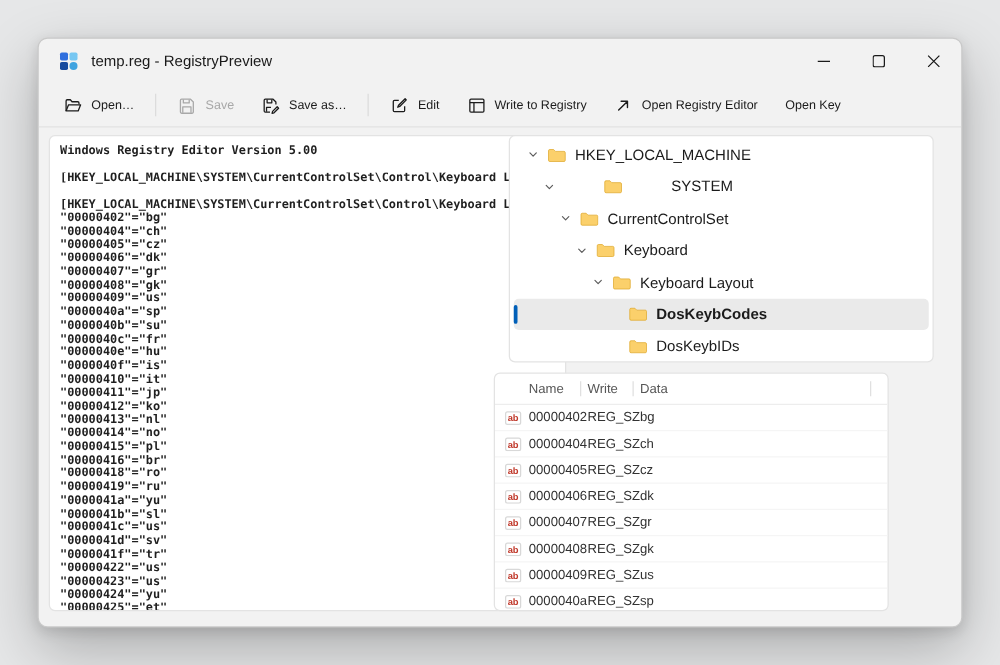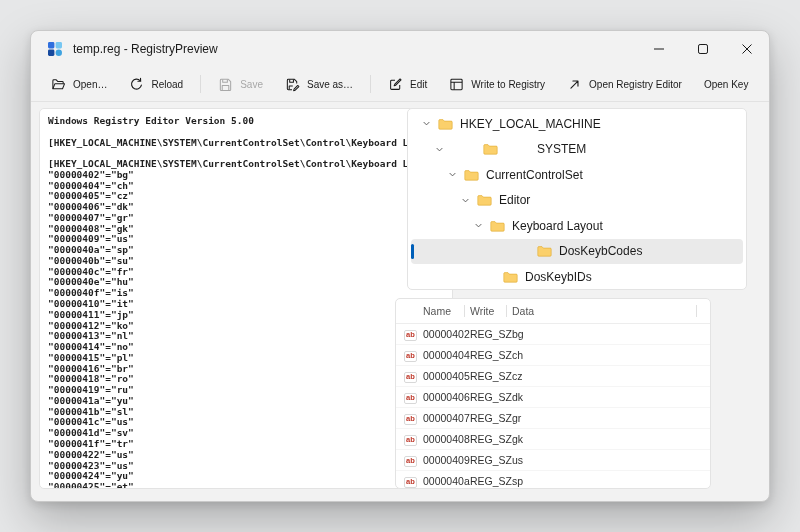--- a/index.html
+++ b/index.html
@@ -111,29 +111,20 @@
   <div class="toolbar">
       <button class="tb-btn">
     <span class="tb-ic">
           <svg viewBox="0 0 16 16" fill="none" stroke="currentColor" stroke-width="1.1" stroke-linejoin="round">
             <path d="M2 12.5V4a1 1 0 0 1 1-1h2.6l1.5 1.7H12a1 1 0 0 1 1 1v1.1"></path>
             <path d="M2 12.5l2.1-5.2h10.3l-2.1 5.2z"></path>
           </svg>
         </span>
     <span>Open…</span>
   </button>
-      <button class="tb-btn">
-    <span class="tb-ic">
-          <svg viewBox="0 0 16 16" fill="none" stroke="currentColor" stroke-width="1.2" stroke-linecap="round">
-            <path d="M13.2 8.7a5.3 5.3 0 1 1-1.4-4.8"></path>
-            <path d="M12.3 1.5l.1 2.9-2.9.1"></path>
-          </svg>
-        </span>
-    <span>Reload</span>
-  </button>
       <div class="tb-sep"></div>
       <button class="tb-btn disabled">
     <span class="tb-ic">
           <svg viewBox="0 0 16 16" fill="none" stroke="currentColor" stroke-width="1.1" stroke-linejoin="round">
             <path d="M2.5 3.5a1 1 0 0 1 1-1h7.6l2.4 2.4v8.6a1 1 0 0 1-1 1h-9a1 1 0 0 1-1-1z"></path>
             <path d="M5 2.7v3h5v-3M4.5 14V9h7v5"></path>
           </svg>
         </span>
     <span>Save</span>
   </button>
@@ -236,37 +227,37 @@
     <span class="chevron">
               <svg viewBox="0 0 16 16" fill="none" stroke="currentColor" stroke-width="1.4" stroke-linecap="round" stroke-linejoin="round">
                 <path d="M4.3 6.3L8 10l3.7-3.7"></path>
               </svg>
             </span>
     <span class="folder">
               <svg viewBox="0 0 16 16">
                 <path d="M1.8 4.6c0-.6.4-1 1-1h3.1l1.5 1.5h6.8c.6 0 1 .4 1 1v6.1c0 .6-.4 1-1 1H2.8c-.6 0-1-.4-1-1z" fill="#fbd06b" stroke="#dfa92f" stroke-width="0.6"></path>
               </svg>
             </span>
-    <span class="tree-label">Editor</span>
+    <span class="tree-label">Keyboard</span>
   </div>
           <div class="tree-row" style="padding-left: 60px;">
 
     <span class="chevron">
               <svg viewBox="0 0 16 16" fill="none" stroke="currentColor" stroke-width="1.4" stroke-linecap="round" stroke-linejoin="round">
                 <path d="M4.3 6.3L8 10l3.7-3.7"></path>
               </svg>
             </span>
     <span class="folder">
               <svg viewBox="0 0 16 16">
                 <path d="M1.8 4.6c0-.6.4-1 1-1h3.1l1.5 1.5h6.8c.6 0 1 .4 1 1v6.1c0 .6-.4 1-1 1H2.8c-.6 0-1-.4-1-1z" fill="#fbd06b" stroke="#dfa92f" stroke-width="0.6"></path>
               </svg>
             </span>
     <span class="tree-label">Keyboard Layout</span>
   </div>
-          <div class="tree-row selected" style="padding-left: 107px;">
+          <div class="tree-row selected" style="padding-left: 73px; font-weight: bold;">
     <span class="accent"></span>
     <span class="chevron"></span>
     <span class="folder">
               <svg viewBox="0 0 16 16">
                 <path d="M1.8 4.6c0-.6.4-1 1-1h3.1l1.5 1.5h6.8c.6 0 1 .4 1 1v6.1c0 .6-.4 1-1 1H2.8c-.6 0-1-.4-1-1z" fill="#fbd06b" stroke="#dfa92f" stroke-width="0.6"></path>
               </svg>
             </span>
     <span class="tree-label">DosKeybCodes</span>
   </div>
           <div class="tree-row" style="padding-left: 73px;">

